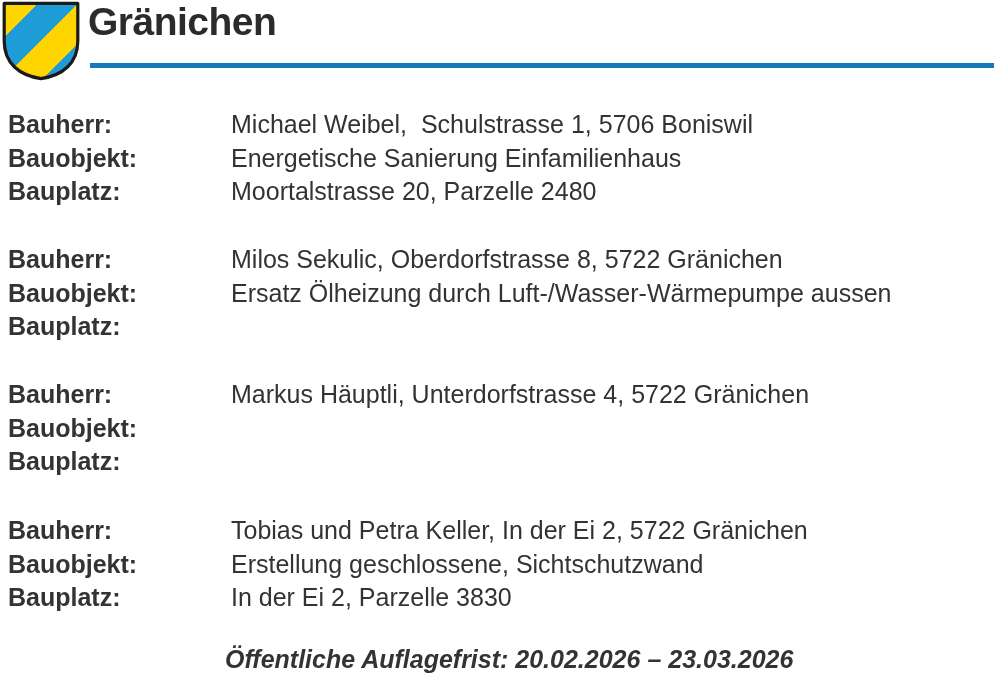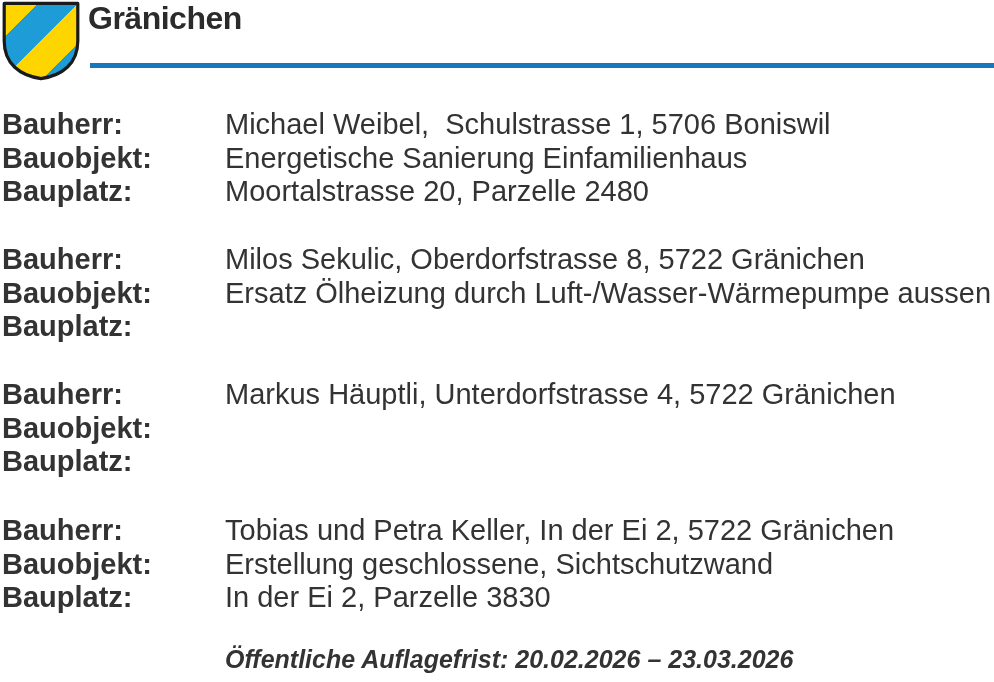--- a/index.html
+++ b/index.html
@@ -8,31 +8,31 @@
     width:994px;height:682px;
     background:#ffffff;
     font-family:"Liberation Sans",sans-serif;
     color:#333333;
     overflow:hidden;
   }
   
   .coat{position:absolute;left:1px;top:1px;}
   .title{
     position:absolute;left:88px;top:2px;margin:0;
-    font-size:32px;line-height:1;font-weight:700;
+    font-size:39px;line-height:1;font-weight:700;
     letter-spacing:-0.5px;color:#2b2b2b;
   }
   .rule{position:absolute;left:90px;top:63px;width:904px;height:5px;display:block;}
   
   .block{position:absolute;left:0;right:0;}
   .block-1{top:108px;}
   .block-2{top:243px;}
   .block-3{top:378px;}
   .block-4{top:514px;}
-  .row{display:flex;font-size:29px;line-height:33.7px;}
+  .row{display:flex;font-size:25px;line-height:33.7px;margin-left:6px;}
   .lbl{width:225px;box-sizing:border-box;padding-left:2px;font-weight:700;flex:none;}
   .val{white-space:pre-wrap;}
   
   .frist{
     position:absolute;left:225px;top:643px;margin:0;
     font-size:25px;line-height:33.7px;font-weight:700;color:#333333;font-style:italic;
   }
 </style>
 </head>
 <body>

